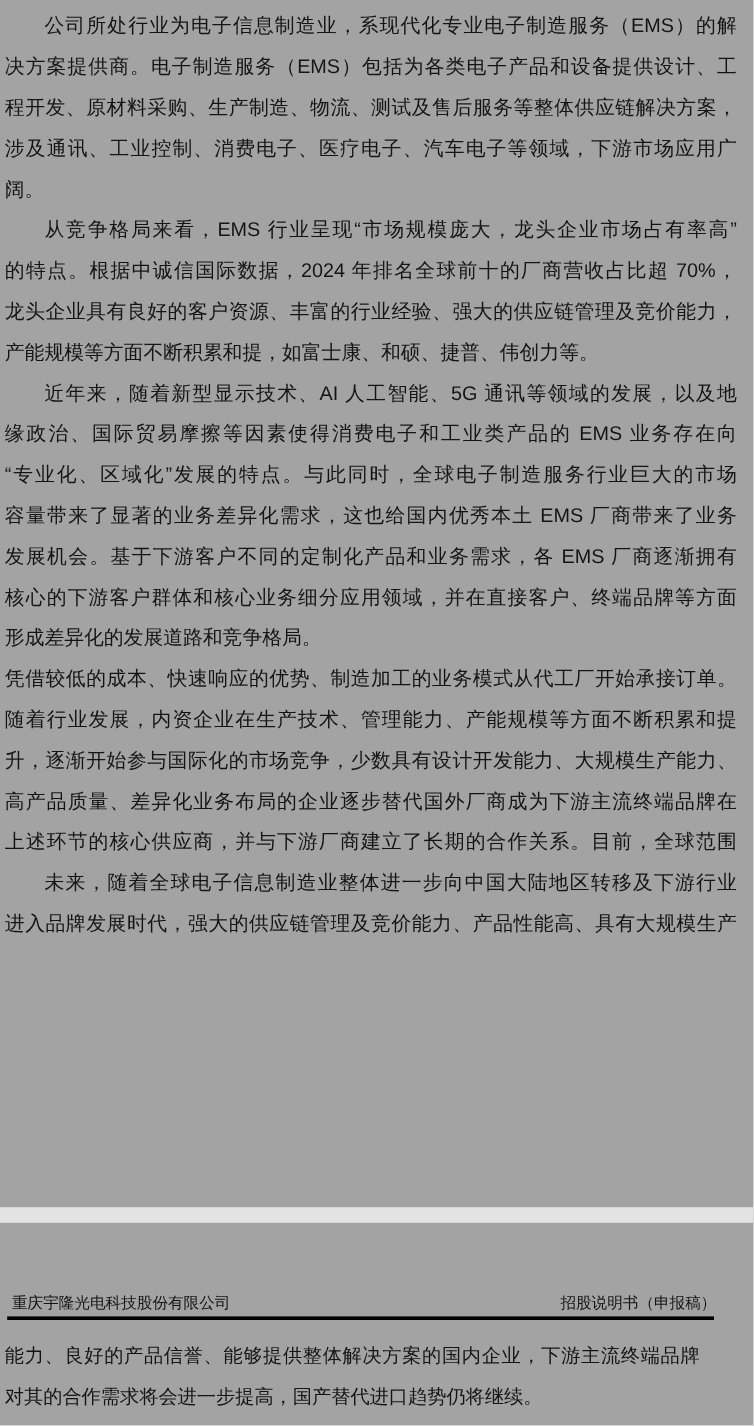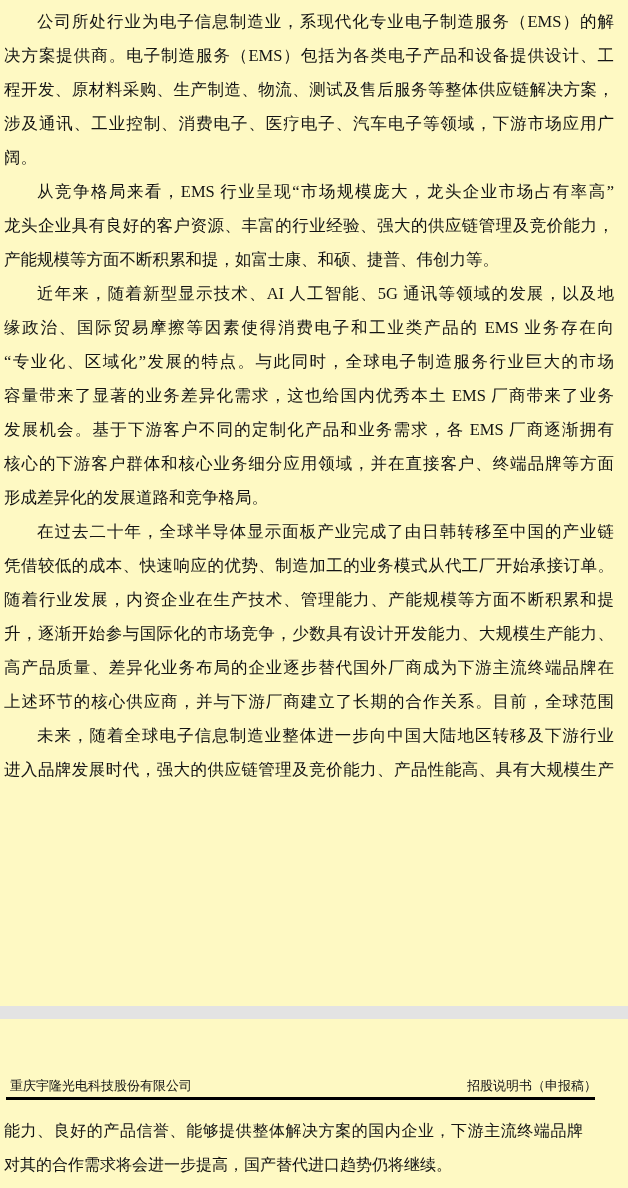--- a/index.html
+++ b/index.html
@@ -4,23 +4,23 @@
 <style>
   html, body {
     margin: 0;
     padding: 0;
     background: #ffffff;
   }
   .viewport {
     position: relative;
     width: 628px;
     height: 1188px;
-    background: #fef9c3;
+    background: #a3a3a3;
     overflow: hidden;
-    font-family: Liberation Serif, serif;
+    font-family: Liberation Sans, sans-serif;
     color: #141414;
   }
   
   .page1-text {
     position: absolute;
     top: 5px;
     left: 4px;
     width: 610px;
   }
   .page2-text {
@@ -92,30 +92,30 @@
 
 <div class="viewport">
 
   <div class="page1-text">
       <div class="line just indent">公司所处行业为电子信息制造业，系现代化专业电子制造服务（EMS）的解</div>
       <div class="line just">决方案提供商。电子制造服务（EMS）包括为各类电子产品和设备提供设计、工</div>
       <div class="line just">程开发、原材料采购、生产制造、物流、测试及售后服务等整体供应链解决方案，</div>
       <div class="line just">涉及通讯、工业控制、消费电子、医疗电子、汽车电子等领域，下游市场应用广</div>
       <div class="line">阔。</div>
       <div class="line just indent">从竞争格局来看，EMS 行业呈现“市场规模庞大，龙头企业市场占有率高”</div>
+      <div class="line just">的特点。根据中诚信国际数据，2024 年排名全球前十的厂商营收占比超 70%，</div>
       <div class="line just">龙头企业具有良好的客户资源、丰富的行业经验、强大的供应链管理及竞价能力，</div>
       <div class="line">产能规模等方面不断积累和提，如富士康、和硕、捷普、伟创力等。</div>
       <div class="line just indent">近年来，随着新型显示技术、AI 人工智能、5G 通讯等领域的发展，以及地</div>
       <div class="line just">缘政治、国际贸易摩擦等因素使得消费电子和工业类产品的 EMS 业务存在向</div>
       <div class="line just">“专业化、区域化”发展的特点。与此同时，全球电子制造服务行业巨大的市场</div>
       <div class="line just">容量带来了显著的业务差异化需求，这也给国内优秀本土 EMS 厂商带来了业务</div>
       <div class="line just">发展机会。基于下游客户不同的定制化产品和业务需求，各 EMS 厂商逐渐拥有</div>
       <div class="line just">核心的下游客户群体和核心业务细分应用领域，并在直接客户、终端品牌等方面</div>
       <div class="line">形成差异化的发展道路和竞争格局。</div>
-      <div class="line just indent">在过去二十年，全球半导体显示面板产业完成了由日韩转移至中国的产业链</div>
       <div class="line just">凭借较低的成本、快速响应的优势、制造加工的业务模式从代工厂开始承接订单。</div>
       <div class="line just">随着行业发展，内资企业在生产技术、管理能力、产能规模等方面不断积累和提</div>
       <div class="line just">升，逐渐开始参与国际化的市场竞争，少数具有设计开发能力、大规模生产能力、</div>
       <div class="line just">高产品质量、差异化业务布局的企业逐步替代国外厂商成为下游主流终端品牌在</div>
       <div class="line just">上述环节的核心供应商，并与下游厂商建立了长期的合作关系。目前，全球范围</div>
       <div class="line just indent">未来，随着全球电子信息制造业整体进一步向中国大陆地区转移及下游行业</div>
       <div class="line just">进入品牌发展时代，强大的供应链管理及竞价能力、产品性能高、具有大规模生产</div>
     </div>
 
 

